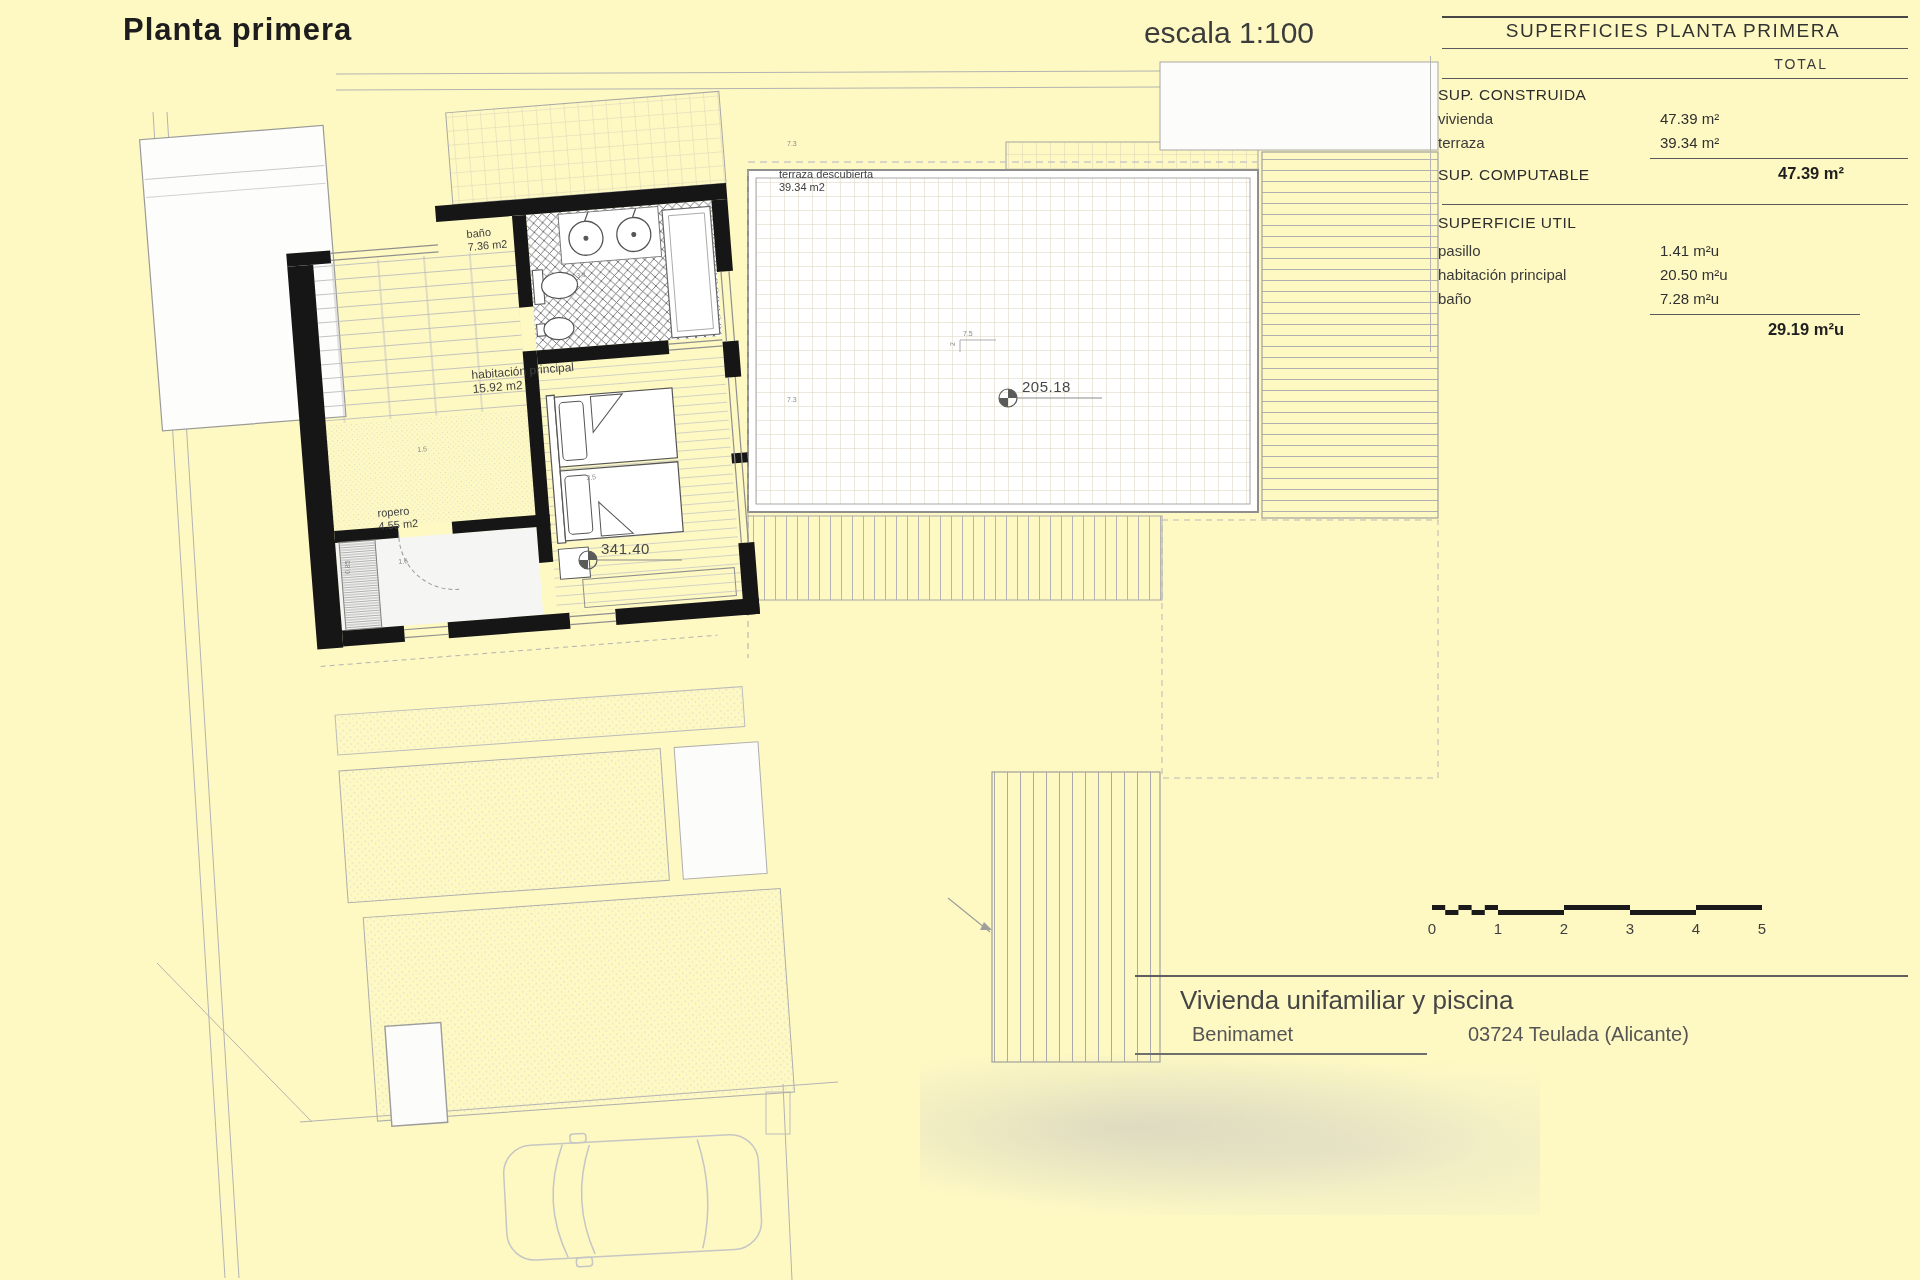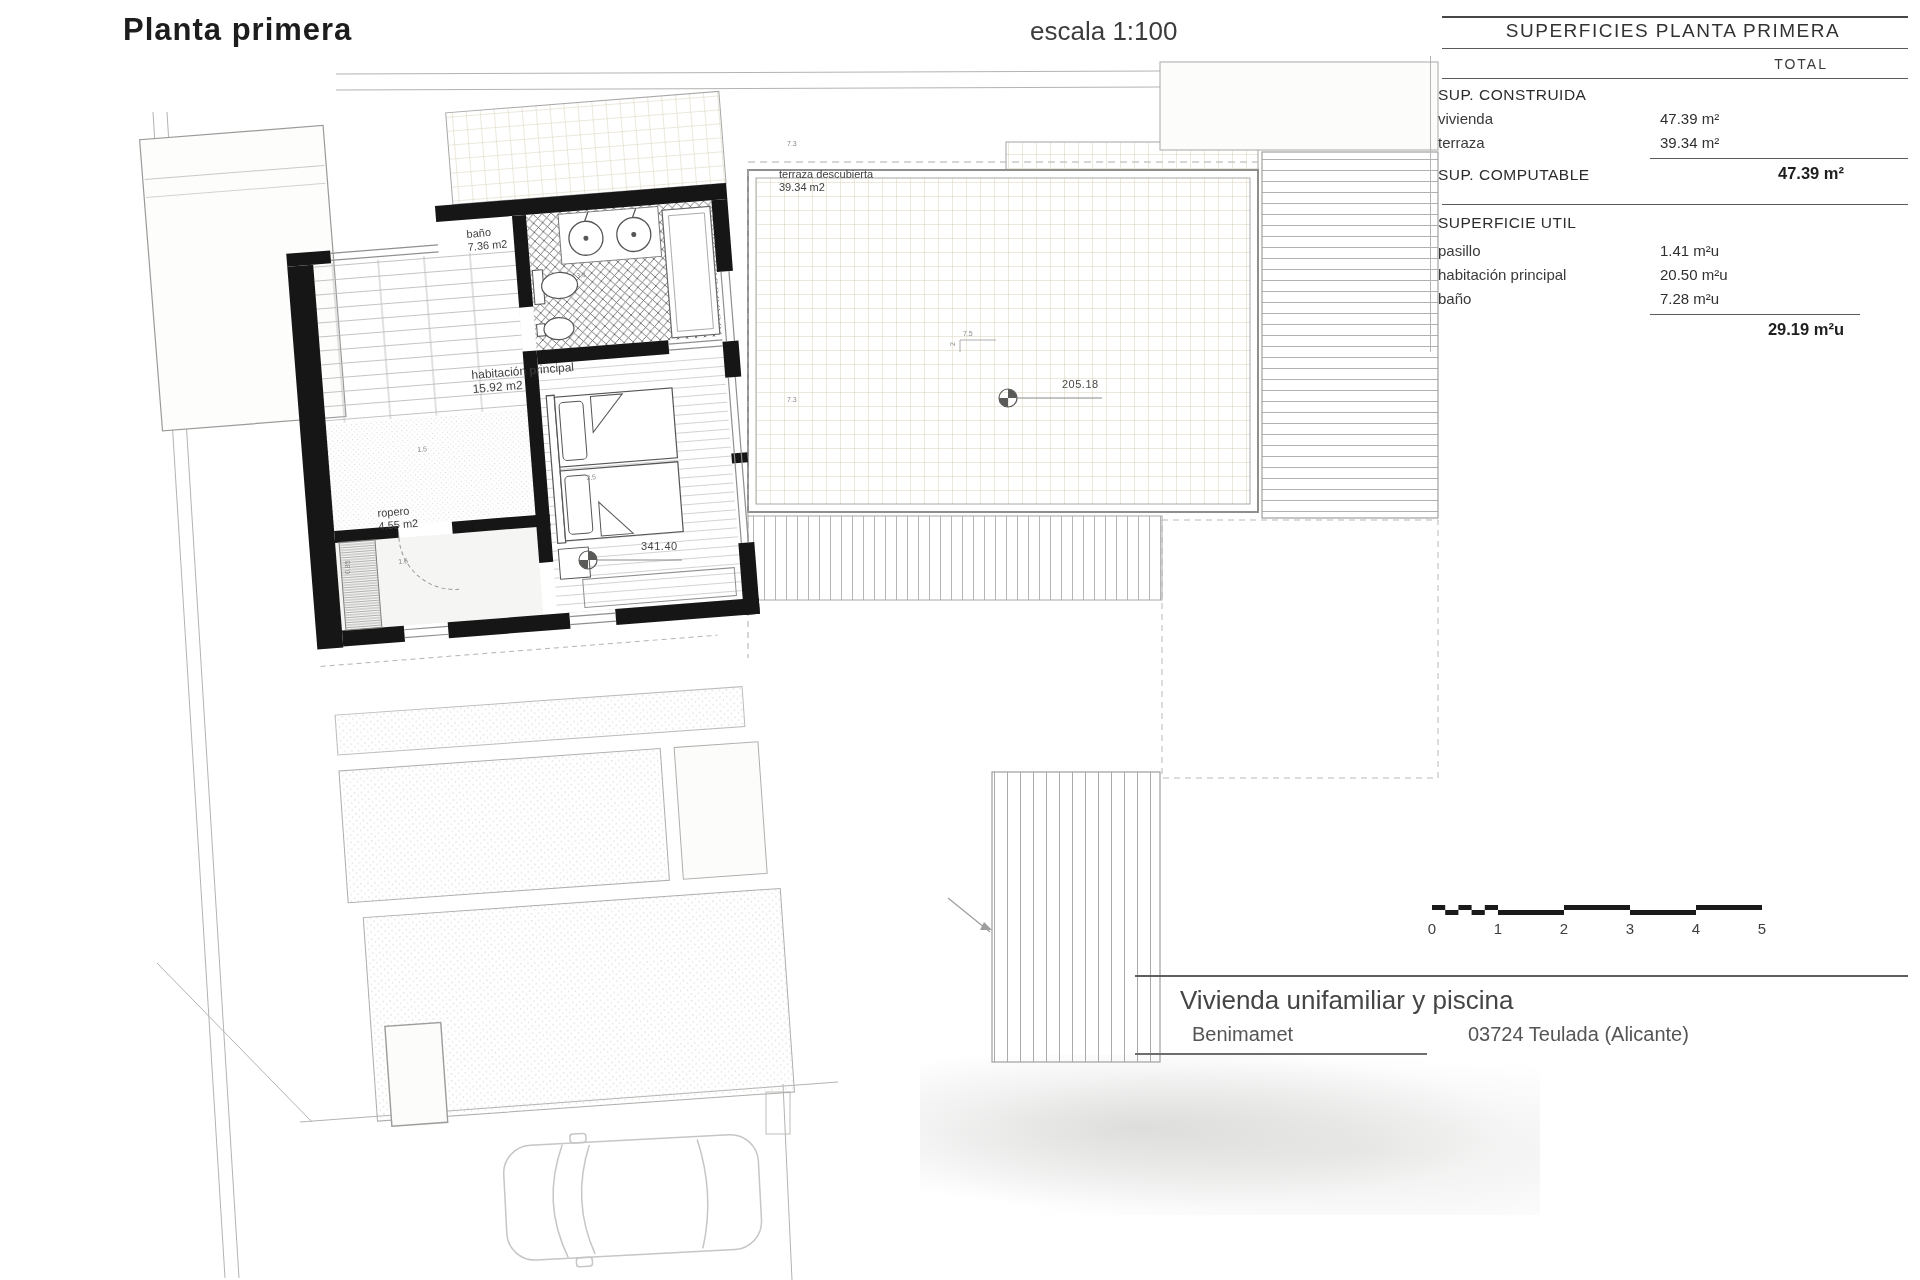--- a/index.html
+++ b/index.html
@@ -1,38 +1,38 @@
 <!DOCTYPE html>
 <html><head>
 <meta charset="utf-8">
 <style>
   html,body{margin:0;padding:0;background:#e8e8e6;}
-  .page{position:relative;width:1920px;height:1280px;background:#ffffff;overflow:hidden;
+  .page{position:relative;width:1920px;height:1280px;background:#fef9c3;overflow:hidden;
         font-family:"Liberation Sans",sans-serif;color:#333;}
   .abs{position:absolute;}
   .page-title{left:123px;top:12px;font-size:31px;font-weight:bold;letter-spacing:1px;color:#1d1d1d;}
-  .scale-label{left:1030px;top:16px;width:398px;text-align:left;font-size:26px;color:#3c3c3c;}
+  .scale-label{left:1030px;top:16px;width:398px;text-align:center;font-size:30px;color:#3c3c3c;}
 
   
   .surfaces{left:1438px;top:14px;width:470px;height:345px;font-size:15px;color:#333;}
   .surfaces .ln{position:absolute;border-top:1px solid #5a5a5a;}
   .surfaces .ln.thick{border-top:2px solid #474747;}
   .t-title{position:absolute;top:6px;left:0;width:100%;text-align:center;font-size:19px;
            letter-spacing:1.5px;color:#323232;}
   .t-total-hdr{position:absolute;top:42px;right:80px;font-size:14px;letter-spacing:2px;color:#3a3a3a;}
   .t-heading{position:absolute;left:0;font-size:15.5px;letter-spacing:.5px;color:#2c2c2c;}
   .t-lab{position:absolute;left:0;width:210px;text-align:left;color:#3a3a3a;}
   .t-val{position:absolute;left:222px;color:#303030;}
   .t-bold{position:absolute;right:64px;font-weight:bold;font-size:16.5px;color:#1f1f1f;}
   .frame-vline{left:1430px;top:56px;width:0;height:296px;border-left:1px solid #b5b5b5;}
 
   
   .room-label{font-size:11px;line-height:12.5px;color:#3f3f3f;transform-origin:left top;}
   .room-label .nm{white-space:nowrap;}
-  .lvl{font-size:11px;color:#474747;letter-spacing:.5px;padding-left:40px;}
+  .lvl{font-size:15px;color:#474747;letter-spacing:.5px;}
   .dim{font-size:7px;color:#8a8a8a;transform-origin:left top;}
 
   
   .tick{width:26px;margin-left:-13px;text-align:center;font-size:15px;color:#3f3f3f;top:920px;}
 
   
   .tblock{left:1135px;top:975px;width:773px;height:100px;}
   .tblock .topline{position:absolute;left:0;top:0;width:100%;border-top:2px solid #5f5f5f;}
   .tb-project{position:absolute;left:45px;top:10px;font-size:26px;color:#454545;}
   .tb-loc{position:absolute;left:57px;top:48px;font-size:20px;color:#555;}

